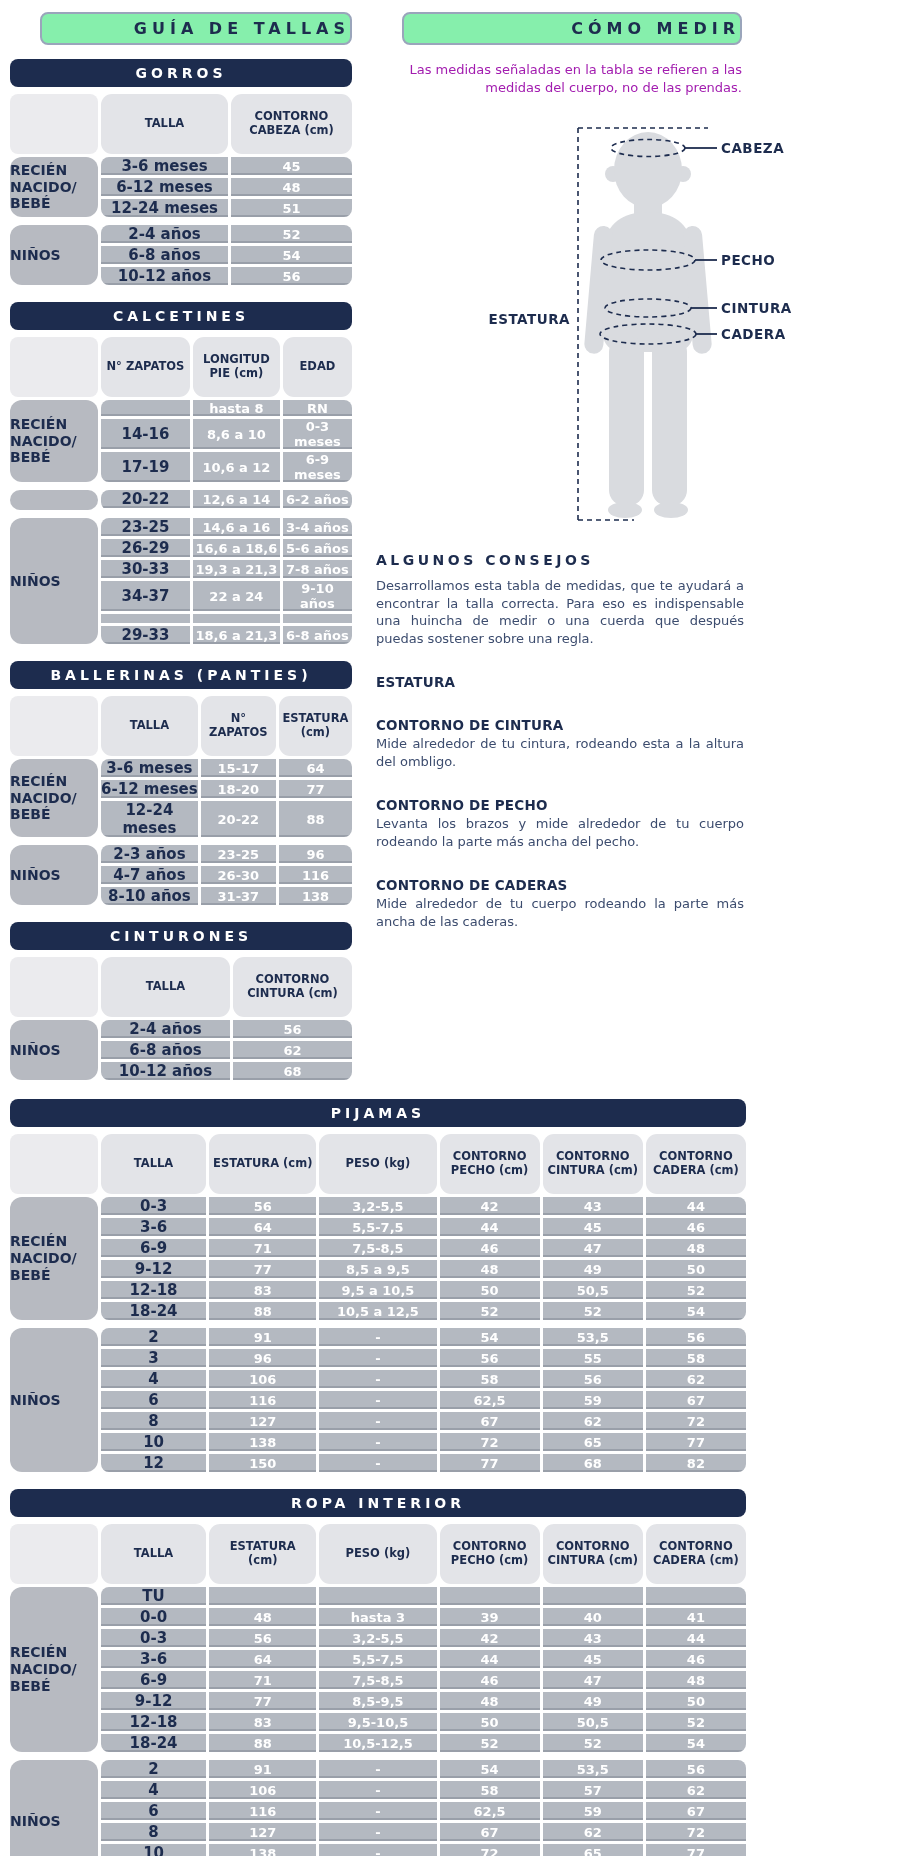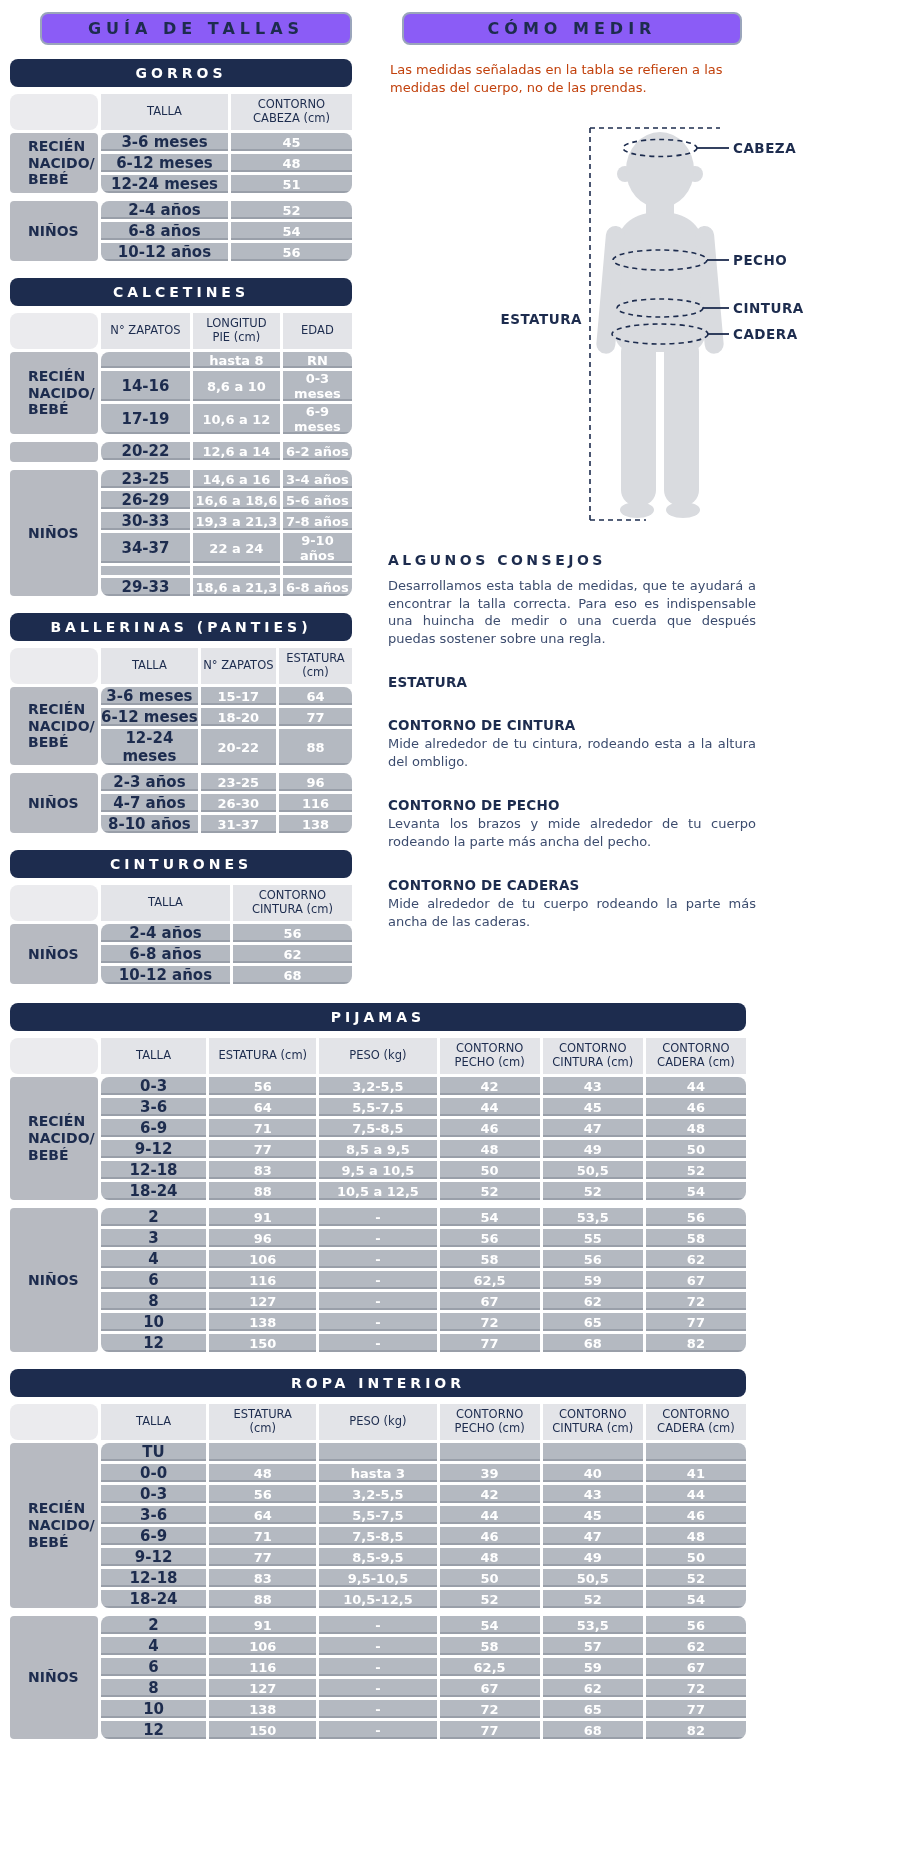--- a/index.html
+++ b/index.html
@@ -5,54 +5,54 @@
   html,body{margin:0;padding:0;}
   body{
     width:900px;height:1856px;overflow:hidden;background:#fff;
     font-family:"DejaVu Sans",sans-serif;box-sizing:border-box;
     padding:12px 0 0 10px;color:#1d2c4e;
   }
   .top{display:flex;gap:36px;margin-bottom:14px}
   .topL{width:342px;display:flex;justify-content:flex-end}
   .topR{width:368px;display:flex;justify-content:center}
   .tbox{border:2px solid #9aa5bb;border-radius:8px;color:#1d2c4e;font-weight:bold;
-        font-size:16px;letter-spacing:5px;text-align:center;padding:5px 0;background:#8b5cf6}
+        font-size:16px;letter-spacing:5px;text-align:right;padding:5px 0;background:#86efac}
   .topL .tbox{width:308px}
   .topR .tbox{width:336px}
 
-  .columns{display:flex;gap:36px;align-items:flex-start}
+  .columns{display:flex;gap:24px;align-items:flex-start}
   .colL{width:342px}
   .colR{width:368px}
 
   .bar{background:#1d2c4e;color:#fff;border-radius:8px;text-align:center;font-weight:bold;
        font-size:14px;letter-spacing:4px;padding:6px 0;margin-bottom:7px}
 
   section.size-table{margin-bottom:17px}
   .thead{display:grid;grid-template-columns:var(--catw,88px) var(--cols);gap:3px;margin-bottom:3px}
   .tgroup{display:grid;grid-template-columns:var(--catw,88px) 1fr;gap:3px}
   .tgroup + .tgroup{margin-top:8px}
   .rows{border-radius:8px;overflow:hidden;display:flex;flex-direction:column;gap:3px}
   .trow{display:grid;grid-template-columns:var(--cols);gap:3px}
   .cell{display:flex;align-items:center;justify-content:center;text-align:center}
   .corner{background:#ebebee;border-radius:8px;min-height:34px}
-  .hcell{background:#e3e4e8;color:#1d2c4e;font-weight:normal;font-size:11.5px;line-height:1.18;
-         border-radius:0;min-height:34px;white-space:pre-line;padding:1px 2px}
+  .hcell{background:#e3e4e8;color:#1d2c4e;font-weight:bold;font-size:11.5px;line-height:1.18;
+         border-radius:11px;min-height:34px;white-space:pre-line;padding:13px 2px}
   .talla{background:#b4b9c1;color:#1d2c4e;font-weight:bold;font-size:15px;min-height:16px;
          box-shadow:inset 0 -2px 0 rgba(104,112,126,.35)}
   .val{background:#b4b9c1;color:#fff;font-weight:600;font-size:13px;min-height:16px;
        box-shadow:inset 0 -2px 0 rgba(104,112,126,.35)}
   .big .talla,.big .val{min-height:18px}
   .empty-row .cell{min-height:9px;box-shadow:none}
   .cat{background:#b7bac1;color:#1d2c4e;font-weight:bold;font-size:14px;line-height:1.2;
-       border-radius:4px;display:flex;align-items:center;padding-left:18px;white-space:pre-line;
+       border-radius:12px;display:flex;align-items:center;padding-left:0;white-space:pre-line;
        min-height:20px}
   .fullw{width:736px;margin-top:2px}
 
   
-  .intro{color:#c2410c;font-size:13px;text-align:left;line-height:1.35;margin:2px 2px 12px}
+  .intro{color:#a21caf;font-size:13px;text-align:right;line-height:1.35;margin:2px 2px 12px}
   .diagram{position:relative;width:368px;height:430px;margin-bottom:4px}
   .diagram svg{overflow:visible}
   .consejos-title{color:#1d2c4e;font-weight:bold;letter-spacing:3.5px;
                   font-size:14px;margin:14px 0 9px}
   .ptext{color:#3c4c6e;font-size:13px;line-height:1.35;margin:0;text-align:justify}
   .msec{margin-top:27px}
   .msec h4{color:#1d2c4e;font-size:13.5px;margin:0 0 2px;font-weight:bold;letter-spacing:.2px}
 </style>
 </head>
 <body>

